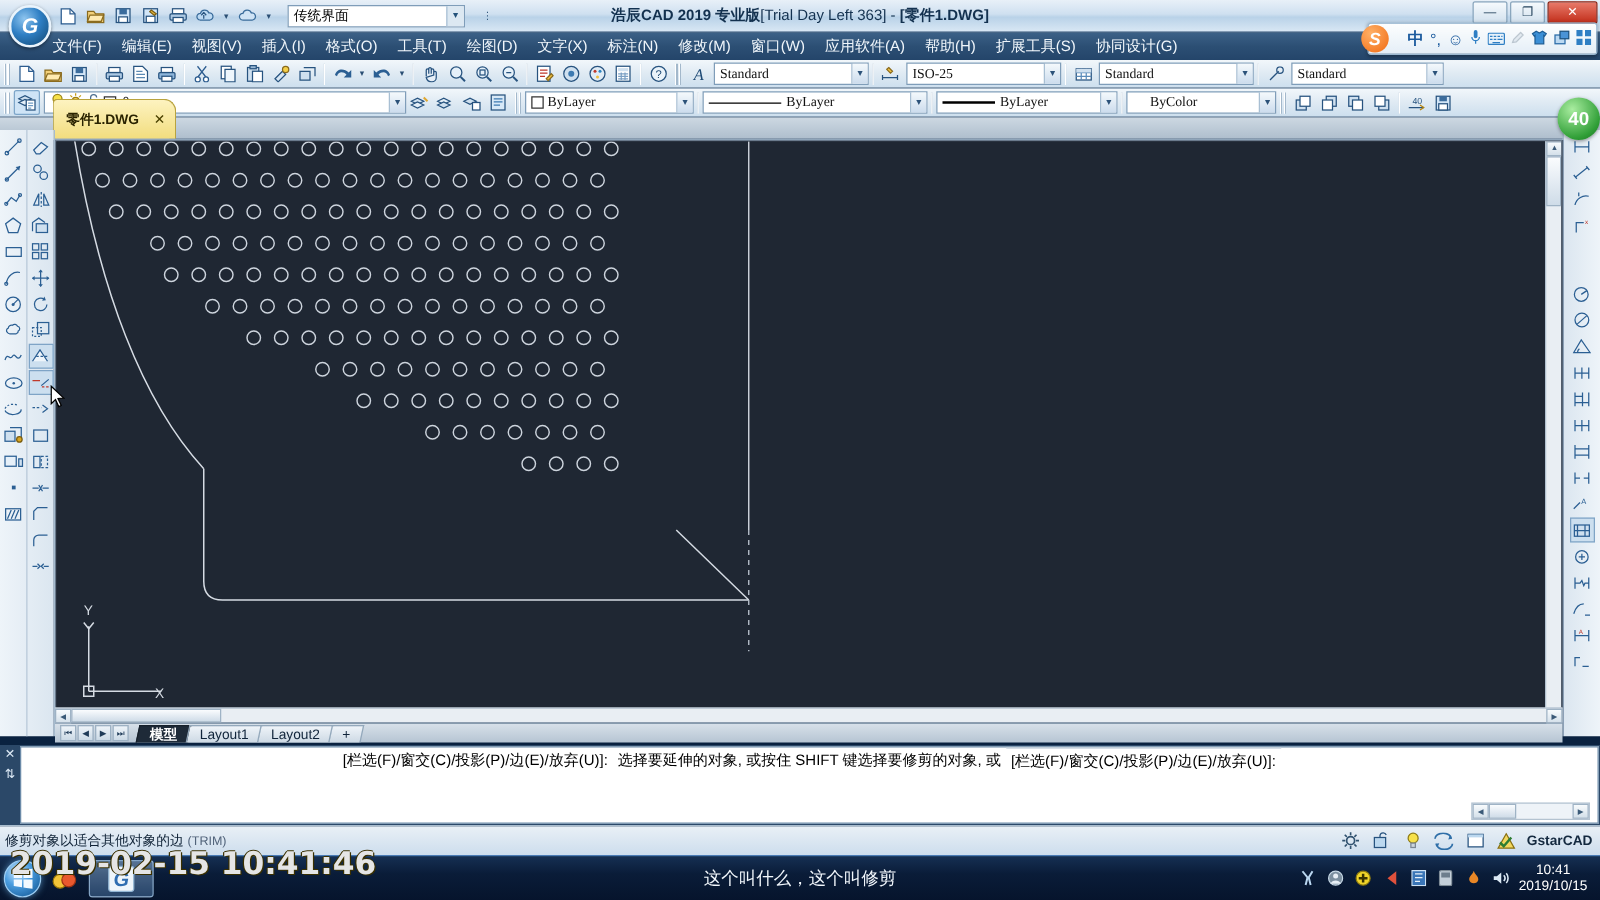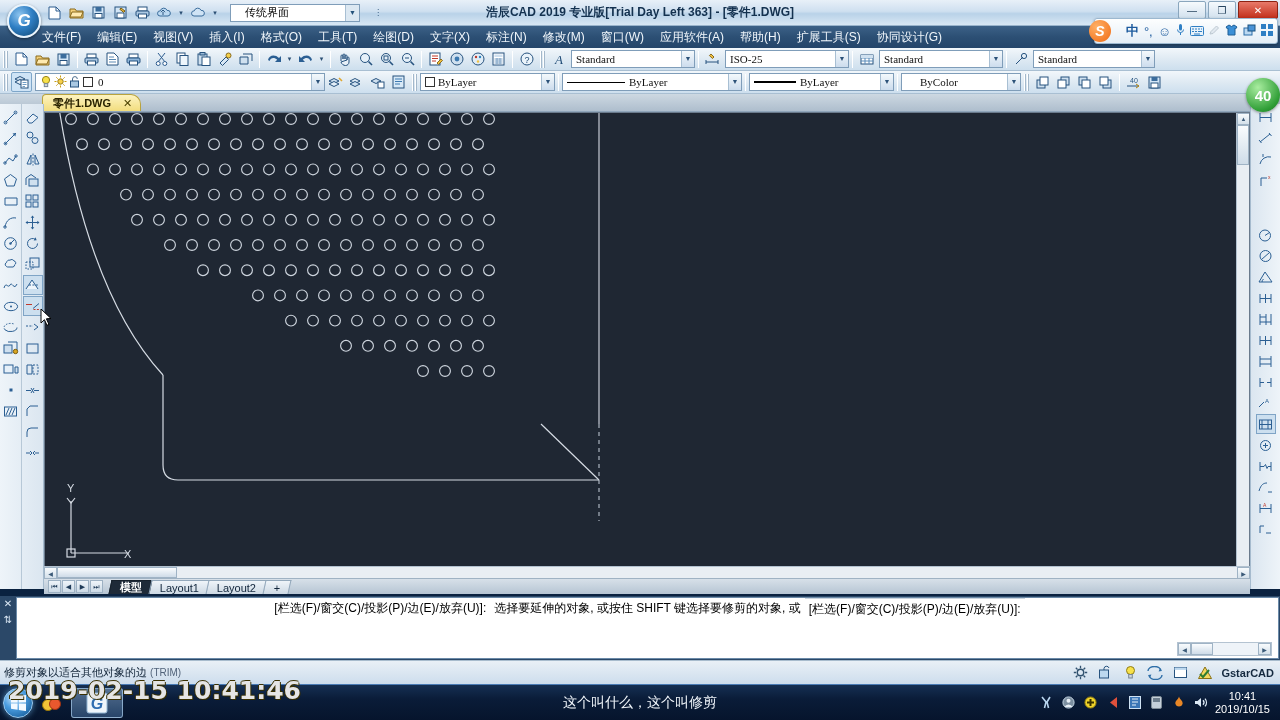--- a/index.html
+++ b/index.html
@@ -27,32 +27,32 @@
     color:#fff; font-weight:bold; font-size:17px; font-style:italic;
     box-shadow:0 1px 3px rgba(0,0,0,.45);
     position:absolute; left:3px; top:0; z-index:5;
   }
   .qat { display:flex; align-items:center; gap:2px; margin-left:44px; }
   .qbtn {
     width:20px; height:20px; display:flex; align-items:center; justify-content:center;
     border:1px solid transparent; border-radius:2px;
   }
   .ui-combo {
-    margin-left:8px; width:130px; height:18px;
+    margin-left:8px; width:142px; height:18px;
     background:#fff; border:1px solid #7f9db9;
-    display:flex; align-items:center; font-size:11px; padding-left:14px;
+    display:flex; align-items:center; font-size:11px; padding-left:4px;
     color:#000;
   }
   .ui-combo .arrow { margin-left:auto; width:14px; height:16px; background:#dce8f2;
       border-left:1px solid #a8bfd3; display:flex; align-items:center; justify-content:center; font-size:7px; color:#24527a;}
   .title-text {
     position:absolute; left:0; right:0; text-align:center; top:4px;
     font-size:12px; color:#13314f; font-weight:bold; pointer-events:none;
   }
-  .title-text .thin { font-weight:bold; }
+  .title-text .thin { font-weight:normal; }
 
   
   .menubar {
     position:absolute; left:0; top:26px; width:1280px; height:22px;
     background:linear-gradient(to bottom,#3c6187 0%, #2c4f74 50%, #24456a 100%);
     display:flex; align-items:center; padding-left:34px;
   }
   .menu-item {
     color:#f0f6fb; font-size:12px; padding:13px 8px; white-space:nowrap;
   }
@@ -115,21 +115,21 @@
   .swatch { width:10px; height:10px; border:1px solid #333; background:#fff; margin-right:3px; flex:none;}
   .linepv { width:58px; height:1px; background:#000; margin-right:4px; flex:none; }
 
   
   .doctabs {
     position:absolute; left:0; top:94px; width:1280px; height:18px;
     background:linear-gradient(to bottom,#cdd8e2,#aebecd);
     border-bottom:1px solid #8fa5ba; display:flex; align-items:flex-end;
   }
   .doctab {
-    margin-left:42px; height:17px; padding:0 8px 0 10px;
+    margin-left:42px; height:32px; padding:0 8px 0 10px;
     background:linear-gradient(to bottom,#fdf3c0,#f2dd7e);
     border:1px solid #b9a33e; border-bottom:none;
     border-radius:4px 10px 0 0;
     display:flex; align-items:center; gap:12px;
     font-size:11px; color:#2a2300; font-weight:bold;
   }
   .doctab .x { font-weight:normal; color:#4b4200; font-size:11px; }
   .doctabs .shrink { margin-left:auto; margin-right:4px; font-size:8px; color:#33506c; }
 
   

